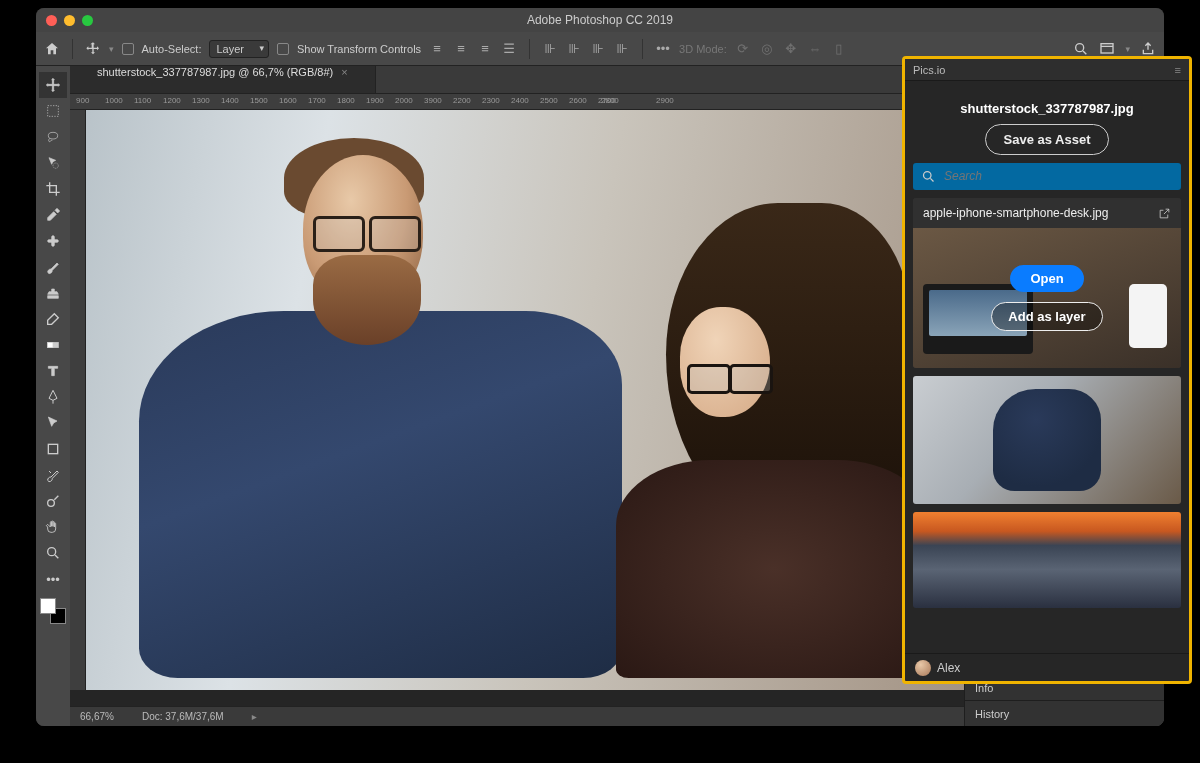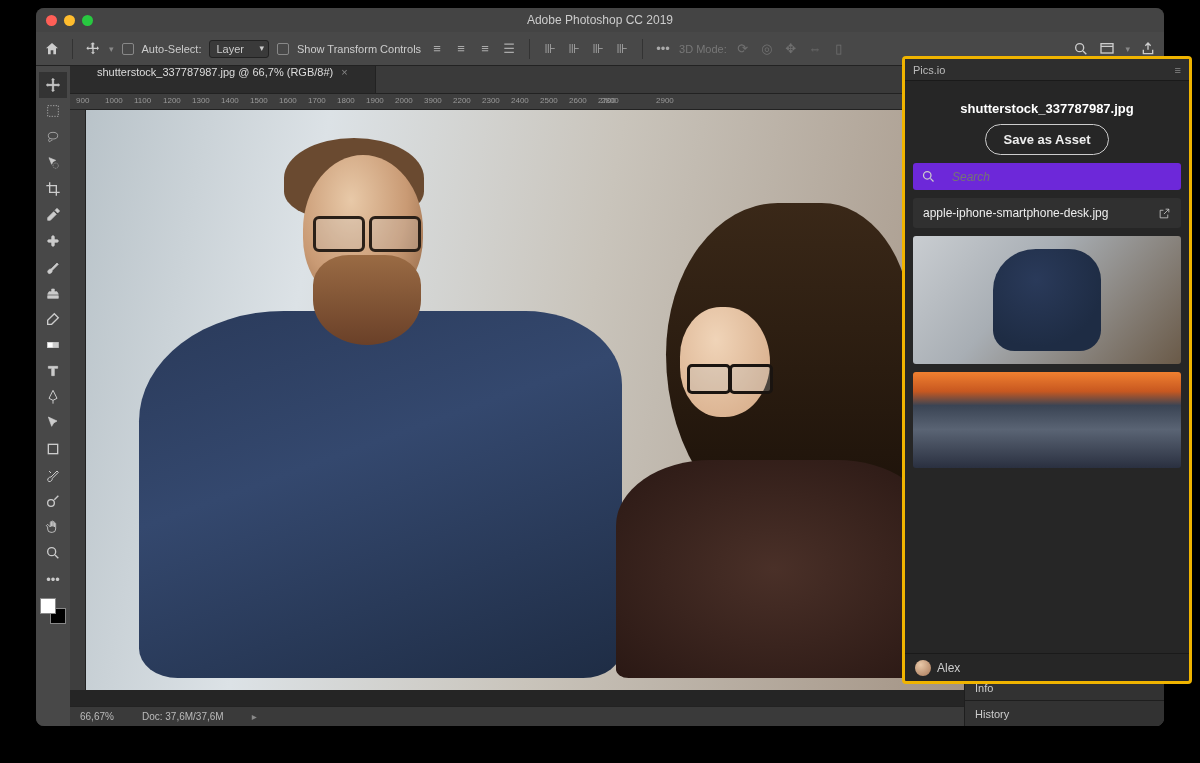--- a/index.html
+++ b/index.html
@@ -81,21 +81,21 @@
   .props .kv{display:flex;gap:24px;color:#aaa;font-size:11px}
   .info-tab,.hist-tab{height:26px;display:flex;align-items:center;padding:0 10px;background:#323232;border-top:1px solid #1e1e1e;color:#ccc;font-size:11px}
 
   
   .plugin{position:absolute;top:56px;right:8px;width:290px;height:628px;border:3px solid #f0b400;border-radius:4px;background:#262626;display:flex;flex-direction:column;color:#ddd}
   .plugin-tab{height:22px;background:#2e2e2e;display:flex;align-items:center;padding:0 8px;font-size:11px;color:#bbb;border-bottom:1px solid #1a1a1a}
   .plugin-tab .menu{margin-left:auto;color:#888}
   .plugin-body{flex:1;display:flex;flex-direction:column;padding:8px;gap:8px;overflow:hidden}
   .plugin-title{text-align:center;font-size:13px;font-weight:600;color:#fff;margin-top:12px}
   .save-btn{align-self:center;padding:7px 18px;border:1.5px solid #ccc;border-radius:18px;color:#eee;font-size:13px;font-weight:600;background:transparent;cursor:pointer}
-  .search-line{display:flex;align-items:center;gap:16px;background:#6d28d9;border-radius:3px;padding:6px 8px}
+  .search-line{display:flex;align-items:flex-start;gap:8px;background:#0369a1;border-radius:3px;padding:6px 8px}
   .search-line input{flex:1;background:transparent;border:none;color:#ccc;font-size:12px;font-style:italic;outline:none}
   .asset{border-radius:3px;overflow:hidden;position:relative;background:#333}
   .asset-hdr{display:flex;align-items:center;justify-content:space-between;padding:8px 10px;background:#303030;font-size:12px;color:#eee}
   .asset-img{height:140px;background:linear-gradient(160deg,#6b5844 0%,#3a3028 100%);position:relative;display:flex;flex-direction:column;align-items:center;justify-content:center;gap:10px}
   .asset-img .laptop{position:absolute;left:10px;bottom:14px;width:110px;height:70px;background:#1a1a1a;border-radius:4px}
   .asset-img .laptop::before{content:"";position:absolute;top:6px;left:6px;right:6px;height:46px;background:linear-gradient(#4a6a8a,#8aa4b8);border-radius:2px}
   .asset-img .phone{position:absolute;right:14px;bottom:20px;width:38px;height:64px;background:#f4f4f4;border-radius:5px}
   .open-btn{padding:6px 20px;border-radius:16px;background:#0a7cff;color:#fff;font-size:13px;font-weight:600;border:none;cursor:pointer;z-index:2}
   .addlayer-btn{padding:6px 16px;border-radius:16px;border:1.5px solid #eee;color:#fff;font-size:13px;font-weight:600;background:rgba(0,0,0,.35);cursor:pointer;z-index:2}
   .asset2{height:128px;border-radius:3px;background:linear-gradient(130deg,#c9cdd1 0%, #a8aeb4 40%, #6a5a48 100%);position:relative;overflow:hidden}
@@ -445,20 +445,26 @@
       <input placeholder="Search" style="">
     </div>
 
     <div class="asset">
       <div class="asset-hdr">
         <span>apple-iphone-smartphone-desk.jpg</span>
         <svg class="ext-ic" viewBox="0 0 24 24">
             <path d="M14 4h6v6M20 4l-9 9M18 14v6H4V6h6"></path>
           </svg>
       </div>
+      <div class="asset-img">
+        <div class="laptop"></div>
+          <div class="phone"></div>
+        <button class="open-btn">Open</button>
+        <button class="addlayer-btn">Add as layer</button>
+      </div>
     </div>
 
     <div class="asset2"></div>
     <div class="asset3"></div>
   </div>
   <div class="plugin-foot">
     <div class="avatar"></div>
     <span>Alex</span>
   </div>
 </div>

